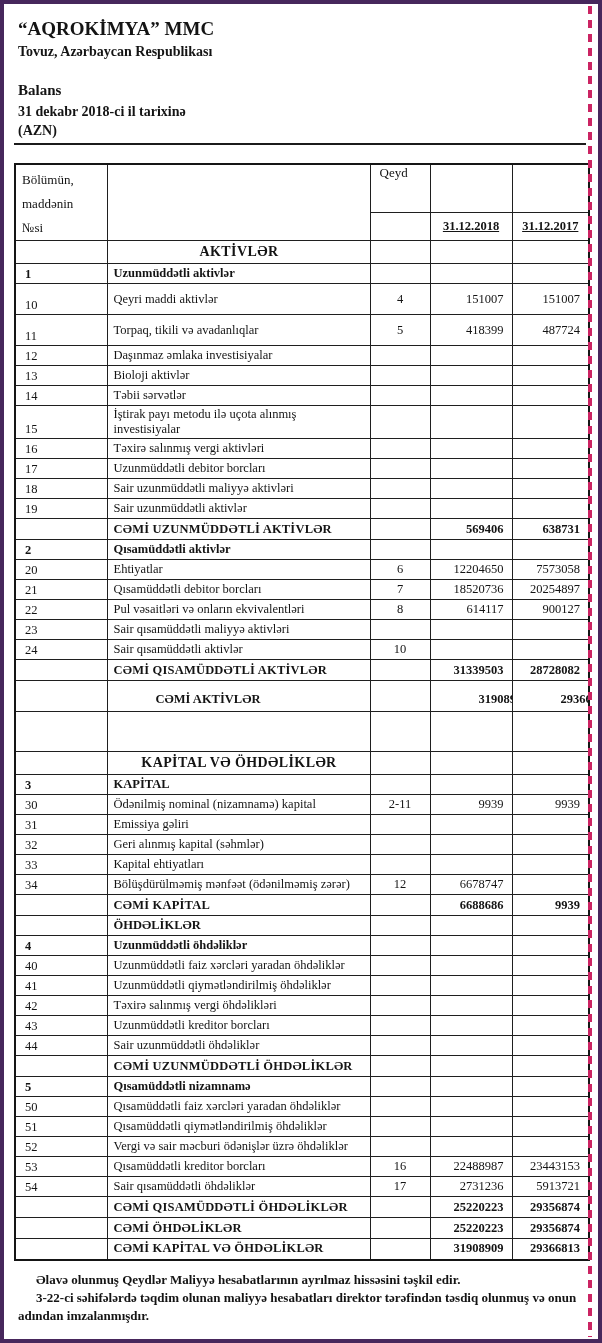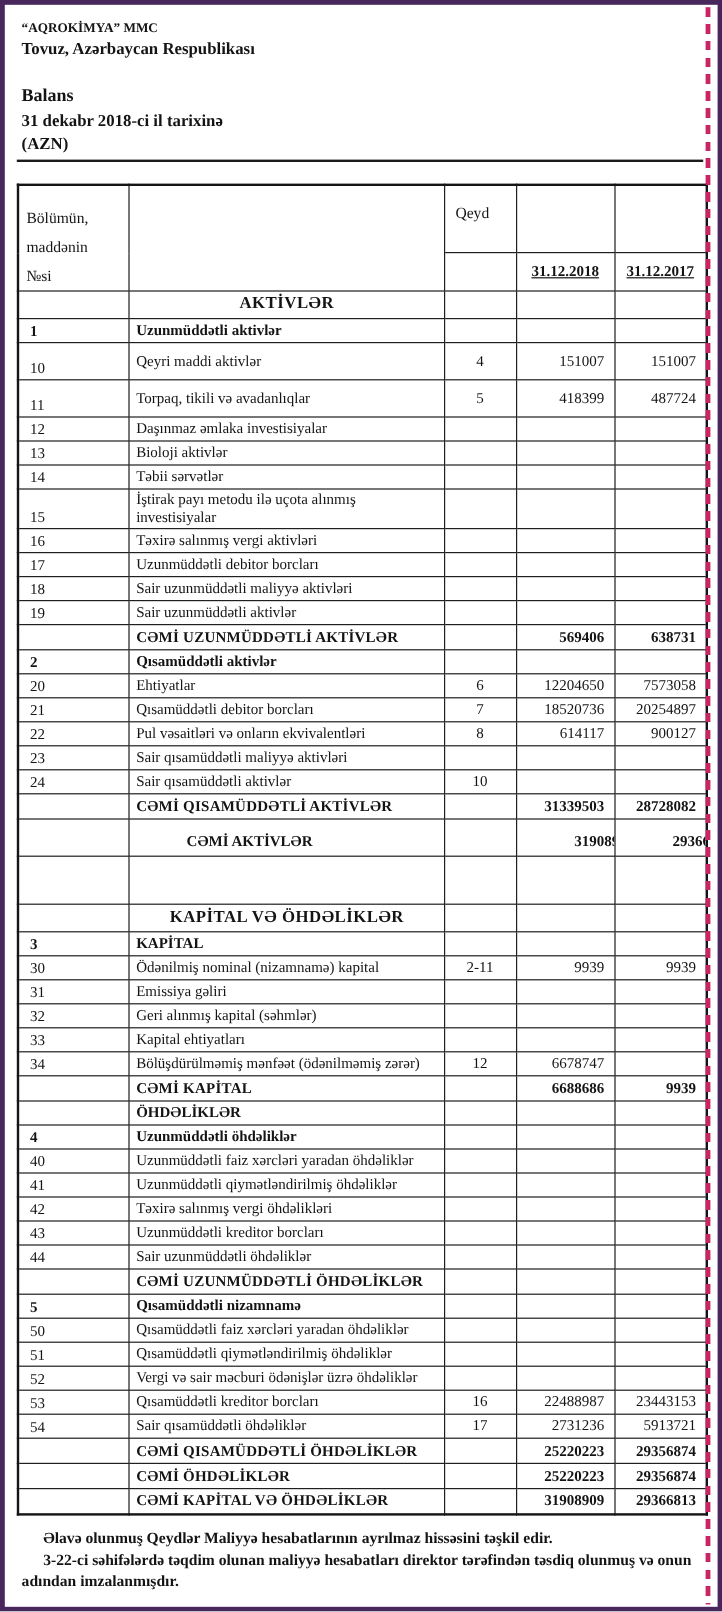--- a/index.html
+++ b/index.html
@@ -27,21 +27,21 @@
       transparent 8px,
       transparent 14px
     );
   }
   .doc-header {
     margin: 12px 12px 0 10px;
     padding: 2px 0 4px 4px;
     border-bottom: 2px solid #1b1b1b;
     font-weight: bold;
   }
-  .company  { font-size: 11px; }
+  .company  { font-size: 19px; }
   .location { font-size: 14px; margin-top: 4px; }
   .title    { font-size: 15px; margin-top: 22px; }
   .rdate    { font-size: 14px; margin-top: 5px; }
   .currency { font-size: 14px; margin-top: 3px; }
 
   table.balance {
     border-collapse: collapse;
     table-layout: fixed;
     width: 574px;
     margin: 18px 0 0 10px;
@@ -54,24 +54,24 @@
     overflow: hidden;
   }
   thead th { font-weight: normal; }
   tr.h1 th { height: 46px; }
   tr.h2 th { height: 26px; }
   .th-id {
     white-space: pre-line;
     text-align: left;
     vertical-align: top;
     line-height: 24px;
-    padding: 15px 4px 0 6px;
+    padding: 3px 4px 0 6px;
     font-size: 13px;
   }
-  .th-qeyd { text-align: left; vertical-align: top; padding: 15px 0 0 9px; font-size: 13px; }
+  .th-qeyd { text-align: left; vertical-align: top; padding: 0 0 0 9px; font-size: 13px; }
   .th-date { text-align: center; font-weight: bold; font-size: 12.5px; vertical-align: middle; text-decoration: underline; }
 
   td.c-num   { text-align: left;  padding-left: 9px; vertical-align: bottom; }
   td.c-label { text-align: left;  padding-left: 6px; vertical-align: middle; line-height: 1.2; }
   td.c-qeyd  { text-align: center; vertical-align: middle; }
   td.c-val   { text-align: right; padding-right: 8px; vertical-align: middle; }
 
   tr.r-item td       { height: 20px; }
   tr.r-item-tall td  { height: 31px; }
   tr.r-group td      { height: 20px; font-weight: bold; }

